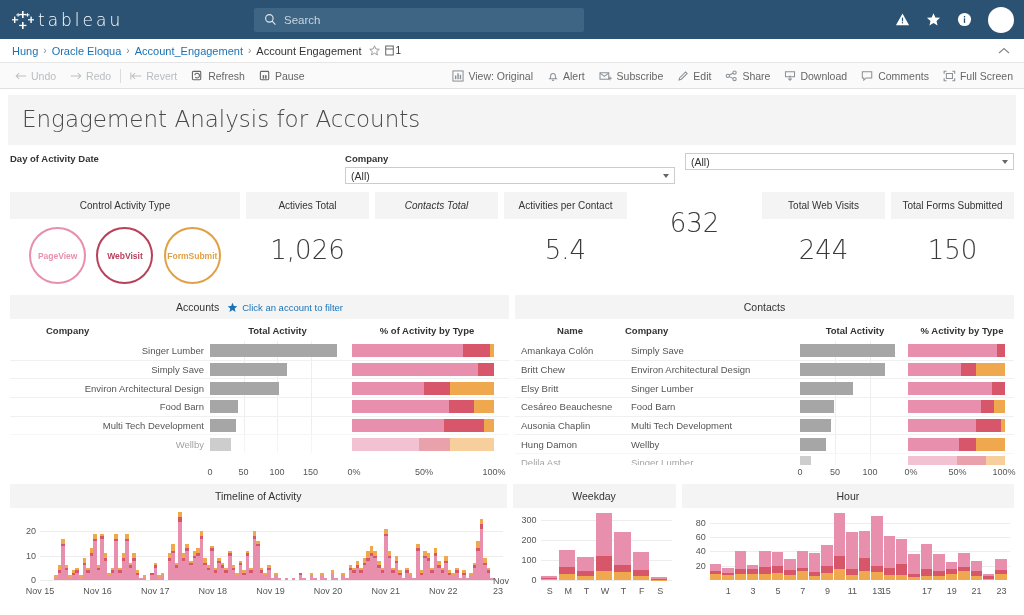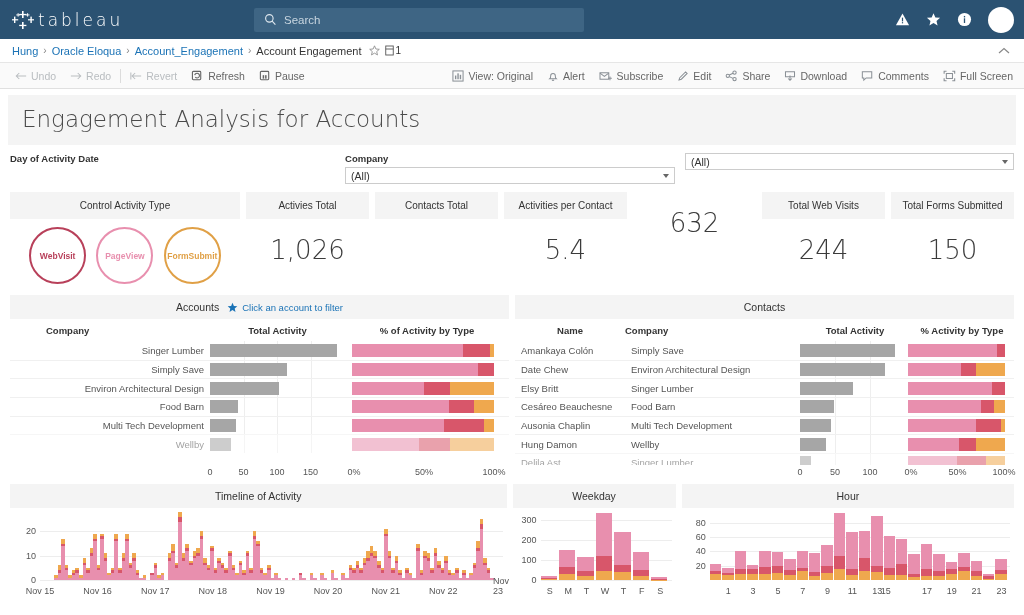--- a/index.html
+++ b/index.html
@@ -367,37 +367,37 @@
         <span>(All)</span>
         <span class="caret-dn"></span>
       </div>
     </div>
   </div>
 
   <div class="kpirow">
     <div class="kpi" style="width:230px;">
       <div class="kpi-head">Control Activity Type</div>
       <div class="circles" id="circles">
+          <div class="circ" style="border-color: rgb(232, 143, 174); color: rgb(232, 143, 174);">
+            <span>PageView</span>
+          </div>
           <div class="circ" style="border-color: rgb(184, 64, 90); color: rgb(184, 64, 90);">
             <span>WebVisit</span>
-          </div>
-          <div class="circ" style="border-color: rgb(232, 143, 174); color: rgb(232, 143, 174);">
-            <span>PageView</span>
           </div>
           <div class="circ" style="border-color: rgb(224, 160, 70); color: rgb(224, 160, 70);">
             <span>FormSubmit</span>
           </div>
         </div>
     </div>
     <div id="kpi-cards" style="display:flex;gap:6px;flex:1;">
         <div class="kpi" style="flex: 1 1 0%;">
           <div class="kpi-head">Activies Total</div>
           <div class="kpi-val">1,026</div>
         </div>
-        <div class="kpi" style="flex: 1 1 0%;">
+        <div class="kpi" style="flex: 1 1 0%; font-style: italic;">
           <div class="kpi-head">Contacts Total</div>
         </div>
         <div class="kpi" style="flex: 1 1 0%;">
           <div class="kpi-head">Activities per Contact</div>
           <div class="kpi-val">5.4</div>
         </div>
         <div class="kpi" style="flex: 1 1 0%;">
           <div class="kpi-val">632</div>
         </div>
         <div class="kpi" style="flex: 1 1 0%;">
@@ -567,21 +567,21 @@
             <div style="width: 3px;"></div>
             <div class="bar-cell" style="width: 97px;">
               <div class="stack" style="width: 100%;">
                 <div class="bseg" style="width: 92%; background: rgb(232, 143, 174);"></div>
                 <div class="bseg" style="width: 8%; background: rgb(216, 86, 106);"></div>
                 <div class="bseg" style="width: 0%; background: rgb(239, 168, 78);"></div>
               </div>
             </div>
           </div>
           <div class="tbl-row">
-            <div class="cellname" style="width: 110px; justify-content: flex-start;">Date Chew</div>
+            <div class="cellname" style="width: 110px; justify-content: flex-start;">Britt Chew</div>
             <div class="cellname" style="width: 175px; justify-content: flex-start;">Environ Architectural Design</div>
             <div class="bar-cell" style="width: 105px;">
               <div class="grid-v" style="left: 35px;"></div>
               <div class="grid-v" style="left: 70px;"></div>
               <div class="bar-grey" style="width: 84.913px;"></div>
             </div>
             <div style="width: 3px;"></div>
             <div class="bar-cell" style="width: 97px;">
               <div class="stack" style="width: 100%;">
                 <div class="bseg" style="width: 55%; background: rgb(232, 143, 174);"></div>

